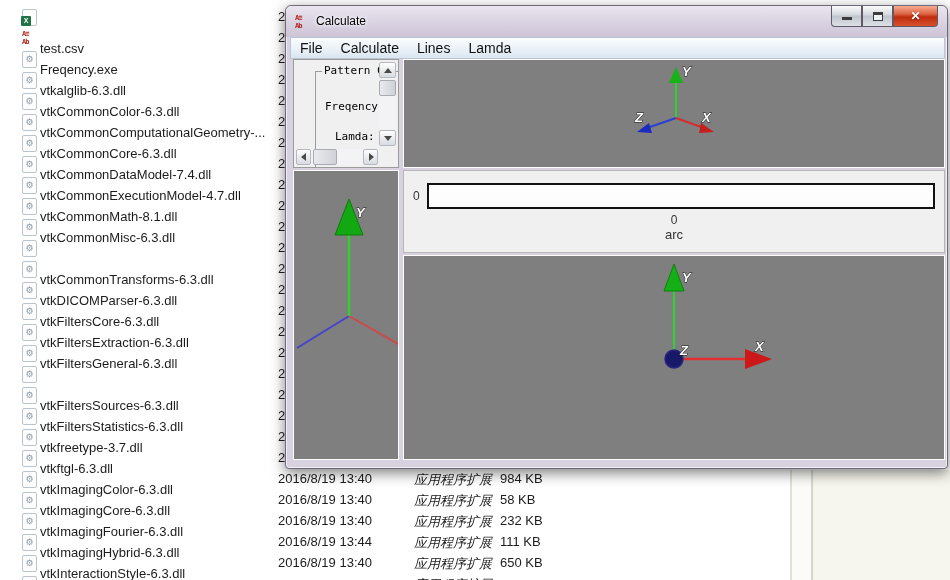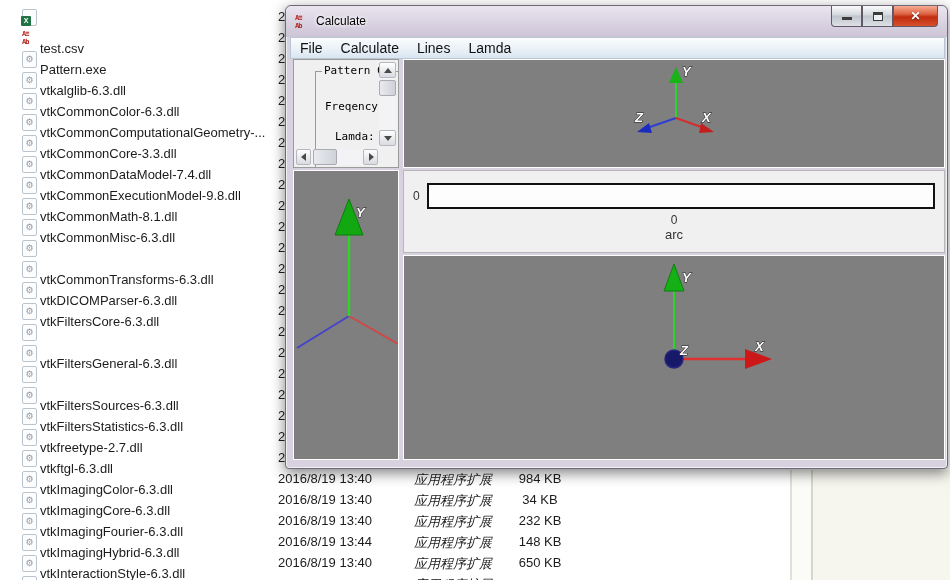--- a/index.html
+++ b/index.html
@@ -7,21 +7,21 @@
               font-family:"Liberation Sans", sans-serif; }
   #stage { position:absolute; inset:0; width:950px; height:580px; }
 
   
   .file-row { position:absolute; left:0; width:950px; height:21px; }
   .file-row .cell { position:absolute; top:2px; font-size:13px; color:#1c1c1c; white-space:nowrap; }
   .f-icon { position:absolute; left:22px; top:2px; width:15px; height:17px; }
   .f-name { left:40px;margin-top:32px; }
   .f-date { left:278px; color:#6f6f6f; }
   .f-type { left:414px; color:#6f6f6f;font-style:italic; }
-  .f-size { left:500px; width:80px; text-align:center; color:#6f6f6f; }
+  .f-size { left:500px; width:80px; text-align:left; color:#6f6f6f; }
 
   .ic-page { position:absolute; inset:0; background:#fdfdfd; border:1px solid #b9c4ce;
              border-radius:2px; }
   .ic-dll-gear { position:absolute; left:1px; top:2px; width:13px; height:13px;
                  color:#8d99a6; font-size:9px; line-height:13px; text-align:center; }
   .ic-csv-badge { position:absolute; left:-1px; bottom:0px; width:10px; height:10px;
                   background:#217346; color:#fff; font-size:7px; font-weight:bold;
                   line-height:10px; text-align:center; border-radius:1px; }
   .ic-exe-glyph { position:absolute; inset:0; color:#b3231b; font-family:"DejaVu Sans Mono",monospace;
                   font-size:7px; font-weight:bold; line-height:8px; letter-spacing:-1px; }
@@ -118,21 +118,21 @@
         </span>
     <span class="cell f-name">test.csv</span>
     <span class="cell f-date">20</span>
     <span class="cell f-type"></span>
     <span class="cell f-size"></span>
   </div>
       <div class="file-row" style="top: 28px;">
     <span class="f-icon">
           <span class="ic-exe-glyph">A≡<br>Ab</span>
         </span>
-    <span class="cell f-name">Pattern.exe</span>
+    <span class="cell f-name">Freqency.exe</span>
     <span class="cell f-date">20</span>
     <span class="cell f-type"></span>
     <span class="cell f-size"></span>
   </div>
       <div class="file-row" style="top: 49px;">
     <span class="f-icon">
           <span class="ic-page"></span>
           <span class="ic-dll-gear">⚙</span>
         </span>
     <span class="cell f-name">vtkalglib-6.3.dll</span>
@@ -158,41 +158,41 @@
     <span class="cell f-name">vtkCommonComputationalGeometry-...</span>
     <span class="cell f-date">20</span>
     <span class="cell f-type"></span>
     <span class="cell f-size"></span>
   </div>
       <div class="file-row" style="top: 112px;">
     <span class="f-icon">
           <span class="ic-page"></span>
           <span class="ic-dll-gear">⚙</span>
         </span>
-    <span class="cell f-name">vtkCommonCore-3.3.dll</span>
+    <span class="cell f-name">vtkCommonCore-6.3.dll</span>
     <span class="cell f-date">20</span>
     <span class="cell f-type"></span>
     <span class="cell f-size"></span>
   </div>
       <div class="file-row" style="top: 133px;">
     <span class="f-icon">
           <span class="ic-page"></span>
           <span class="ic-dll-gear">⚙</span>
         </span>
     <span class="cell f-name">vtkCommonDataModel-7.4.dll</span>
     <span class="cell f-date">20</span>
     <span class="cell f-type"></span>
     <span class="cell f-size"></span>
   </div>
       <div class="file-row" style="top: 154px;">
     <span class="f-icon">
           <span class="ic-page"></span>
           <span class="ic-dll-gear">⚙</span>
         </span>
-    <span class="cell f-name">vtkCommonExecutionModel-9.8.dll</span>
+    <span class="cell f-name">vtkCommonExecutionModel-4.7.dll</span>
     <span class="cell f-date">20</span>
     <span class="cell f-type"></span>
     <span class="cell f-size"></span>
   </div>
       <div class="file-row" style="top: 175px;">
     <span class="f-icon">
           <span class="ic-page"></span>
           <span class="ic-dll-gear">⚙</span>
         </span>
     <span class="cell f-name">vtkCommonMath-8.1.dll</span>
@@ -247,20 +247,21 @@
     <span class="cell f-name">vtkFiltersCore-6.3.dll</span>
     <span class="cell f-date">20</span>
     <span class="cell f-type"></span>
     <span class="cell f-size"></span>
   </div>
       <div class="file-row" style="top: 301px;">
     <span class="f-icon">
           <span class="ic-page"></span>
           <span class="ic-dll-gear">⚙</span>
         </span>
+    <span class="cell f-name">vtkFiltersExtraction-6.3.dll</span>
     <span class="cell f-date">20</span>
     <span class="cell f-type"></span>
     <span class="cell f-size"></span>
   </div>
       <div class="file-row" style="top: 322px;">
     <span class="f-icon">
           <span class="ic-page"></span>
           <span class="ic-dll-gear">⚙</span>
         </span>
     <span class="cell f-name">vtkFiltersGeneral-6.3.dll</span>
@@ -295,21 +296,21 @@
     <span class="cell f-name">vtkFiltersStatistics-6.3.dll</span>
     <span class="cell f-date">20</span>
     <span class="cell f-type"></span>
     <span class="cell f-size"></span>
   </div>
       <div class="file-row" style="top: 406px;">
     <span class="f-icon">
           <span class="ic-page"></span>
           <span class="ic-dll-gear">⚙</span>
         </span>
-    <span class="cell f-name">vtkfreetype-2.7.dll</span>
+    <span class="cell f-name">vtkfreetype-3.7.dll</span>
     <span class="cell f-date">20</span>
     <span class="cell f-type"></span>
     <span class="cell f-size"></span>
   </div>
       <div class="file-row" style="top: 427px;">
     <span class="f-icon">
           <span class="ic-page"></span>
           <span class="ic-dll-gear">⚙</span>
         </span>
     <span class="cell f-name">vtkftgl-6.3.dll</span>
@@ -338,41 +339,41 @@
     <span class="cell f-size">984 KB</span>
   </div>
       <div class="file-row" style="top: 490px;">
     <span class="f-icon">
           <span class="ic-page"></span>
           <span class="ic-dll-gear">⚙</span>
         </span>
     <span class="cell f-name">vtkImagingFourier-6.3.dll</span>
     <span class="cell f-date">2016/8/19 13:40</span>
     <span class="cell f-type">应用程序扩展</span>
-    <span class="cell f-size">34 KB</span>
+    <span class="cell f-size">58 KB</span>
   </div>
       <div class="file-row" style="top: 511px;">
     <span class="f-icon">
           <span class="ic-page"></span>
           <span class="ic-dll-gear">⚙</span>
         </span>
     <span class="cell f-name">vtkImagingHybrid-6.3.dll</span>
     <span class="cell f-date">2016/8/19 13:40</span>
     <span class="cell f-type">应用程序扩展</span>
     <span class="cell f-size">232 KB</span>
   </div>
       <div class="file-row" style="top: 532px;">
     <span class="f-icon">
           <span class="ic-page"></span>
           <span class="ic-dll-gear">⚙</span>
         </span>
     <span class="cell f-name">vtkInteractionStyle-6.3.dll</span>
     <span class="cell f-date">2016/8/19 13:44</span>
     <span class="cell f-type">应用程序扩展</span>
-    <span class="cell f-size">148 KB</span>
+    <span class="cell f-size">111 KB</span>
   </div>
       <div class="file-row" style="top: 553px;">
     <span class="f-icon">
           <span class="ic-page"></span>
           <span class="ic-dll-gear">⚙</span>
         </span>
     <span class="cell f-name">vtkIOImage-6.3.dll</span>
     <span class="cell f-date">2016/8/19 13:40</span>
     <span class="cell f-type">应用程序扩展</span>
     <span class="cell f-size">650 KB</span>

